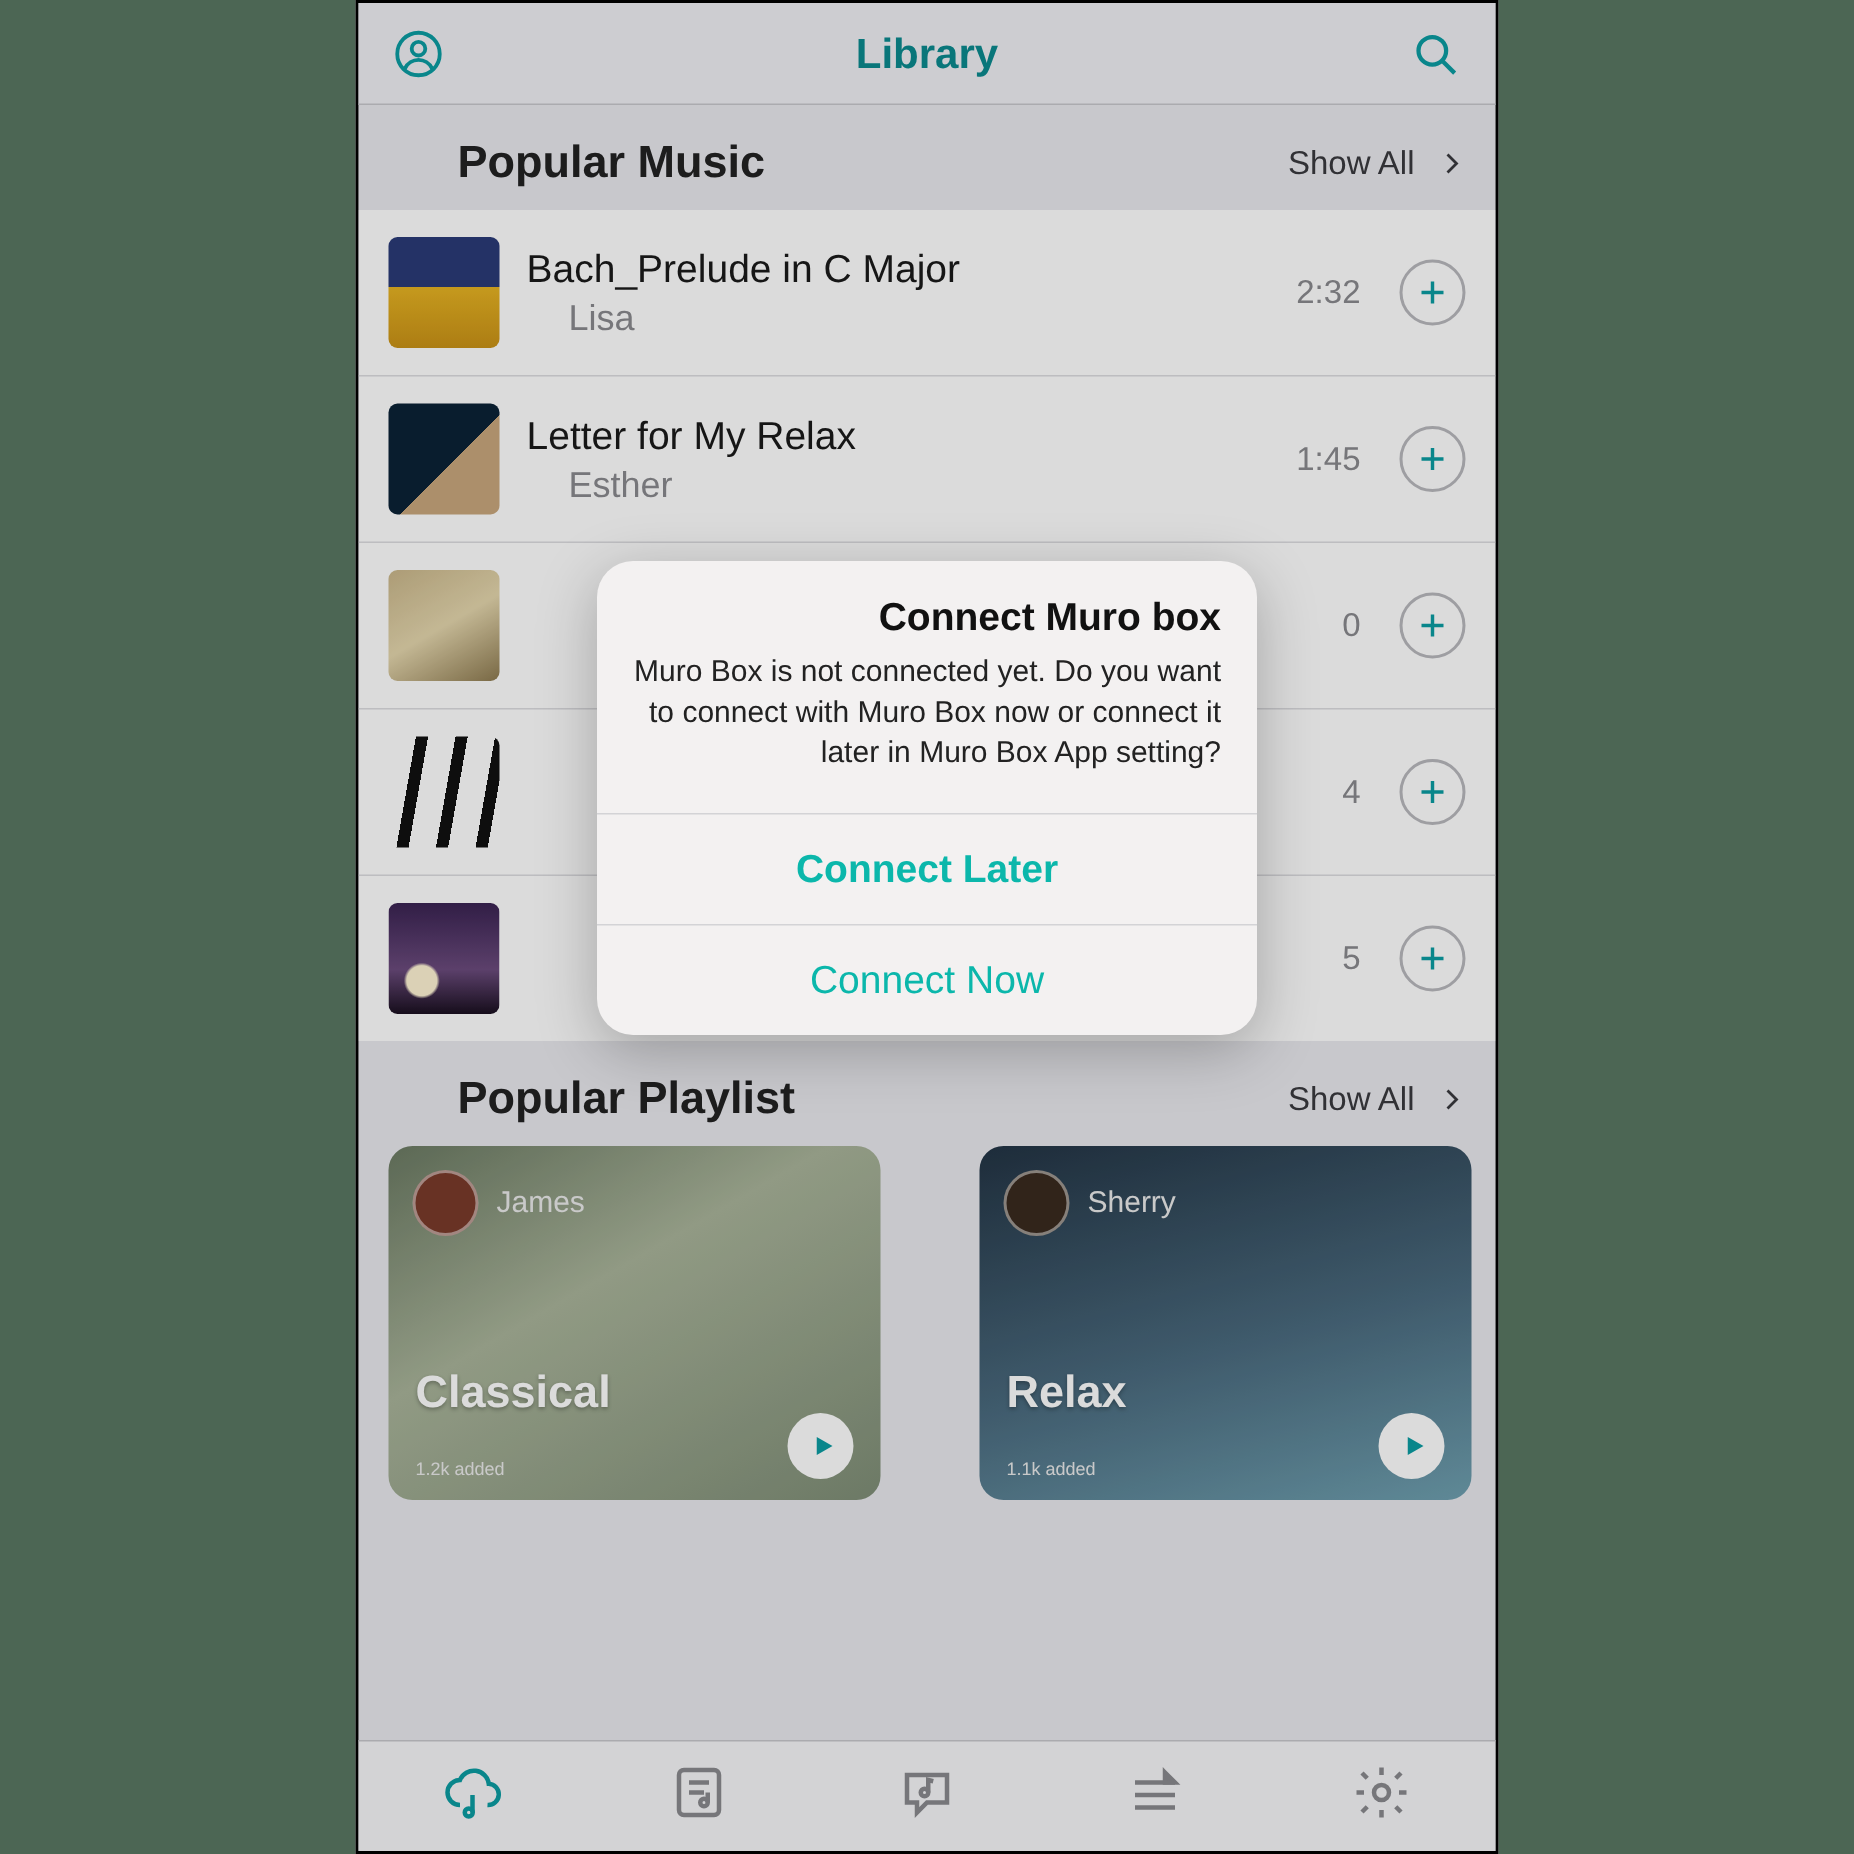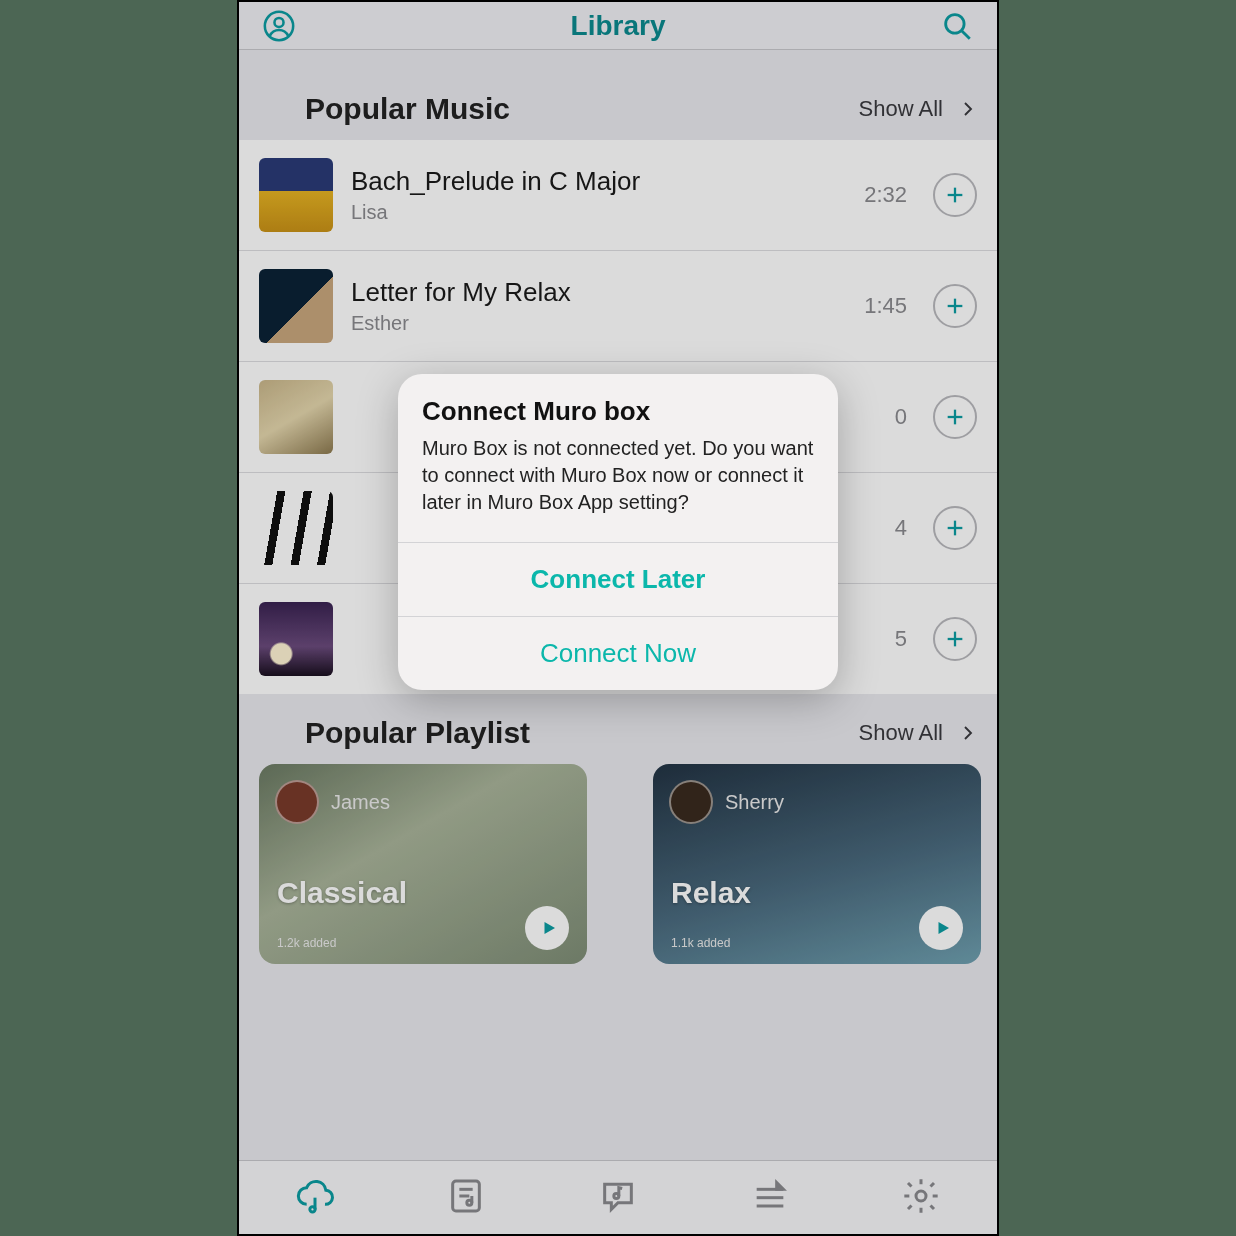--- a/index.html
+++ b/index.html
@@ -15,21 +15,21 @@
   overflow: hidden;
 }
 .dimmer {
   position: absolute;
   inset: 0;
   background: rgba(0,0,0,0.14);
   pointer-events: none;
   z-index: 5;
 }
 .header {
-  height: 48px;
+  height: 68px;
   display: flex;
   align-items: center;
   justify-content: space-between;
   padding: 0 20px;
   background: #efeff4;
   border-bottom: 1px solid #c8c8cc;
 }
 .header-title {
   font-size: 28px;
   font-weight: 700;
@@ -74,38 +74,38 @@
   background: #888;
 }
 .thumb.sunflower { background: linear-gradient(180deg,#2b3b77 0%,#2b3b77 45%, #e6b323 45%, #c99217 100%); }
 .thumb.guitar { background: linear-gradient(135deg,#0b2236 0%, #0b2236 55%, #c9a77d 55%, #c9a77d 100%); }
 .thumb.sheet { background: linear-gradient(150deg,#c9b68a 0%, #e4d6ad 50%, #8d7a50 100%); }
 .thumb.piano { background: repeating-linear-gradient(100deg,#fff 0 18px,#111 18px 26px); }
 .thumb.night { background: radial-gradient(circle at 30% 70%, #fff4d4 0 10px, transparent 12px), linear-gradient(180deg,#3a2352 0%, #6b4b7d 60%, #1a1020 100%); }
 
 .row-text { flex: 1; min-width: 0; }
 .row-title { font-size: 26px; color: #1a1a1a; margin-bottom: 4px; white-space: nowrap; overflow: hidden; text-overflow: ellipsis;}
-.row-artist { font-size: 20px; color: #8a8a8e; }
+.row-artist { font-size: 24px; color: #8a8a8e; margin-left: 28px; }
 .row-time { font-size: 22px; color: #8a8a8e; margin-right: 8px; }
 .add-btn {
   width: 44px; height: 44px; border-radius: 50%;
   border: 2px solid #b9b9bd;
   display: flex; align-items: center; justify-content: center;
 }
 .add-btn svg { width: 22px; height: 22px; }
 
 .playlists {
   padding: 0 20px;
   display: flex;
   gap: 22px;
   overflow: hidden;
 }
 .card {
   position: relative;
-  width: 328px; height: 200px;
+  width: 328px; height: 236px;
   border-radius: 16px;
   flex-shrink: 0;
   padding: 18px;
   color: #fff;
   display: flex; flex-direction: column; justify-content: flex-end;
 }
 .card.classical { background: linear-gradient(150deg,#6b7a63 0%, #a9b49a 40%, #7f8e77 100%); }
 .card.relax { background: linear-gradient(165deg,#233444 0%, #4a6a7e 55%, #6fa0b0 100%); margin-left: 44px; }
 .card.third { background: linear-gradient(160deg,#7fcbd4 0%, #c9edf1 100%); }
 .card .creator-row { position: absolute; top: 16px; left: 16px; display: flex; align-items: center; gap: 12px; }
@@ -136,21 +136,21 @@
   transform: translateX(-50%);
   width: 440px;
   border-radius: 24px;
   overflow: hidden;
   background: #f3f1f1;
   box-shadow: 0 10px 40px rgba(0,0,0,0.25);
   z-index: 10;
 }
 .modal-body {
   padding: 22px 24px 26px 24px;
-  text-align: left;
+  text-align: right;
 }
 .modal-title {
   font-size: 26px; font-weight: 700; color: #111; margin-bottom: 8px;
 }
 .modal-text {
   font-size: 20px; color: #222; line-height: 1.35;
 }
 .modal-btn {
   height: 74px;
   border-top: 1px solid #d3d3d6;

